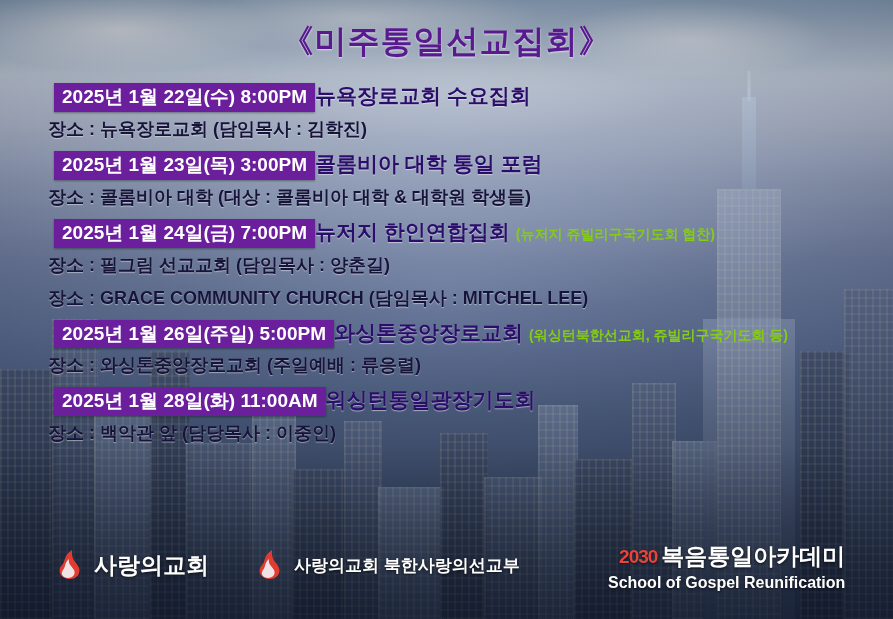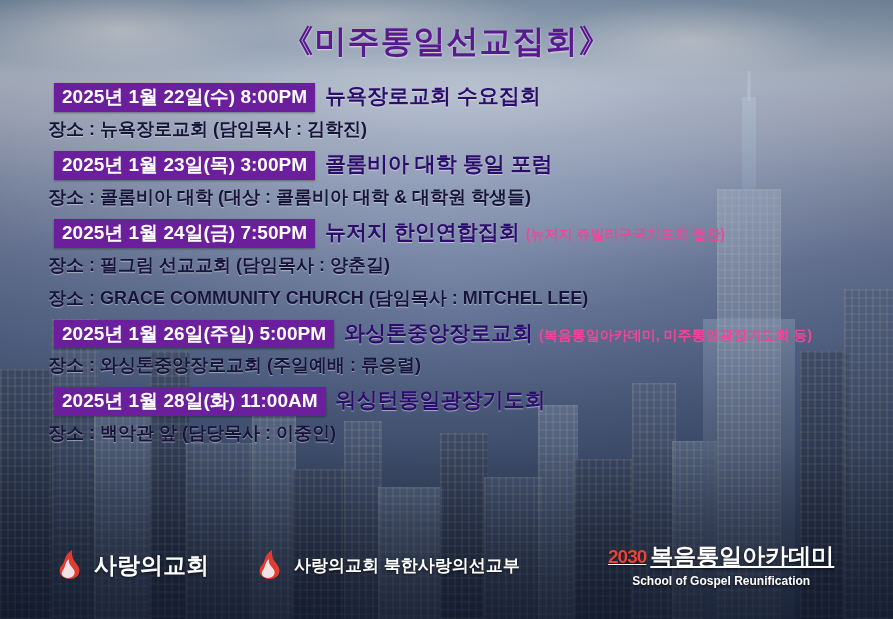--- a/index.html
+++ b/index.html
@@ -155,26 +155,25 @@
     font-weight: bold;
     padding: 3px 8px 4px 8px;
     line-height: 1.15;
     white-space: nowrap;
     box-shadow: 0 1px 2px rgba(0,0,0,0.35);
   }
   .event-name {
     color: #2b0d6b;
     font-size: 21px;
     font-weight: bold;
-    margin-left: 10px;
     white-space: nowrap;
     text-shadow: 0 1px 1px rgba(255,255,255,0.5);
   }
   .event-sub {
-    color: #ec4899;
+    color: #84cc16;
     font-size: 14px;
     font-weight: bold;
     margin-left: 6px;
     white-space: nowrap;
   }
   .row-place {
     padding-left: 32px;
     margin-top: 5px;
     color: #16143a;
     font-size: 18px;
@@ -215,39 +214,38 @@
     font-size: 23px;
     font-weight: bold;
     white-space: nowrap;
   }
   .logo-text.small { font-size: 17px; }
   .logo3-top {
     display: flex;
     align-items: center;
     justify-content: flex-end;
     white-space: nowrap;
-    text-decoration: underline;
   }
   .logo3-mark {
     font-size: 19px;
     font-weight: bold;
     color: #e8443a;
     letter-spacing: -1px;
     margin-right: 4px;
     text-shadow: 0 1px 2px rgba(0,0,0,0.6);
   }
   .logo3-title {
     font-size: 23px;
     font-weight: bold;
     color: #ffffff;
     white-space: nowrap;
   }
   .logo3-sub {
     margin-top: 2px;
-    font-size: 12px;
+    font-size: 16px;
     font-weight: bold;
     color: #ffffff;
     white-space: nowrap;
   }
 </style>
 </head>
 <body>
 
 <div id="poster">
 
@@ -334,36 +332,36 @@
         <div class="row-main">
           <span class="date-chip">2025년 1월 23일(목) 3:00PM</span>
           <span class="event-name">콜롬비아 대학 통일 포럼</span>
           <span class="event-sub"></span>
         </div>
         <div class="row-place">장소 : 콜롬비아 대학 (대상 : 콜롬비아 대학 &amp; 대학원 학생들)</div>
       </div>
 
       <div class="entry">
         <div class="row-main">
-          <span class="date-chip">2025년 1월 24일(금) 7:50PM</span>
+          <span class="date-chip">2025년 1월 24일(금) 7:00PM</span>
           <span class="event-name">뉴저지 한인연합집회</span>
           <span class="event-sub">(뉴저지 쥬빌리구국기도회 협찬)</span>
         </div>
         <div class="row-place">장소 : 필그림 선교교회 (담임목사 : 양춘길)</div>
       </div>
 
       <div class="entry wide">
         <div class="row-place">장소 : GRACE COMMUNITY CHURCH (담임목사 : MITCHEL LEE)</div>
       </div>
 
       <div class="entry">
         <div class="row-main">
           <span class="date-chip">2025년 1월 26일(주일) 5:00PM</span>
           <span class="event-name">와싱톤중앙장로교회</span>
-          <span class="event-sub">(복음통일아카데미, 미주통일광장기도회 등)</span>
+          <span class="event-sub">(워싱턴북한선교회, 쥬빌리구국기도회 등)</span>
         </div>
         <div class="row-place">장소 : 와싱톤중앙장로교회 (주일예배 : 류응렬)</div>
       </div>
 
       <div class="entry">
         <div class="row-main">
           <span class="date-chip">2025년 1월 28일(화) 11:00AM</span>
           <span class="event-name">워싱턴통일광장기도회</span>
           <span class="event-sub"></span>
         </div>

